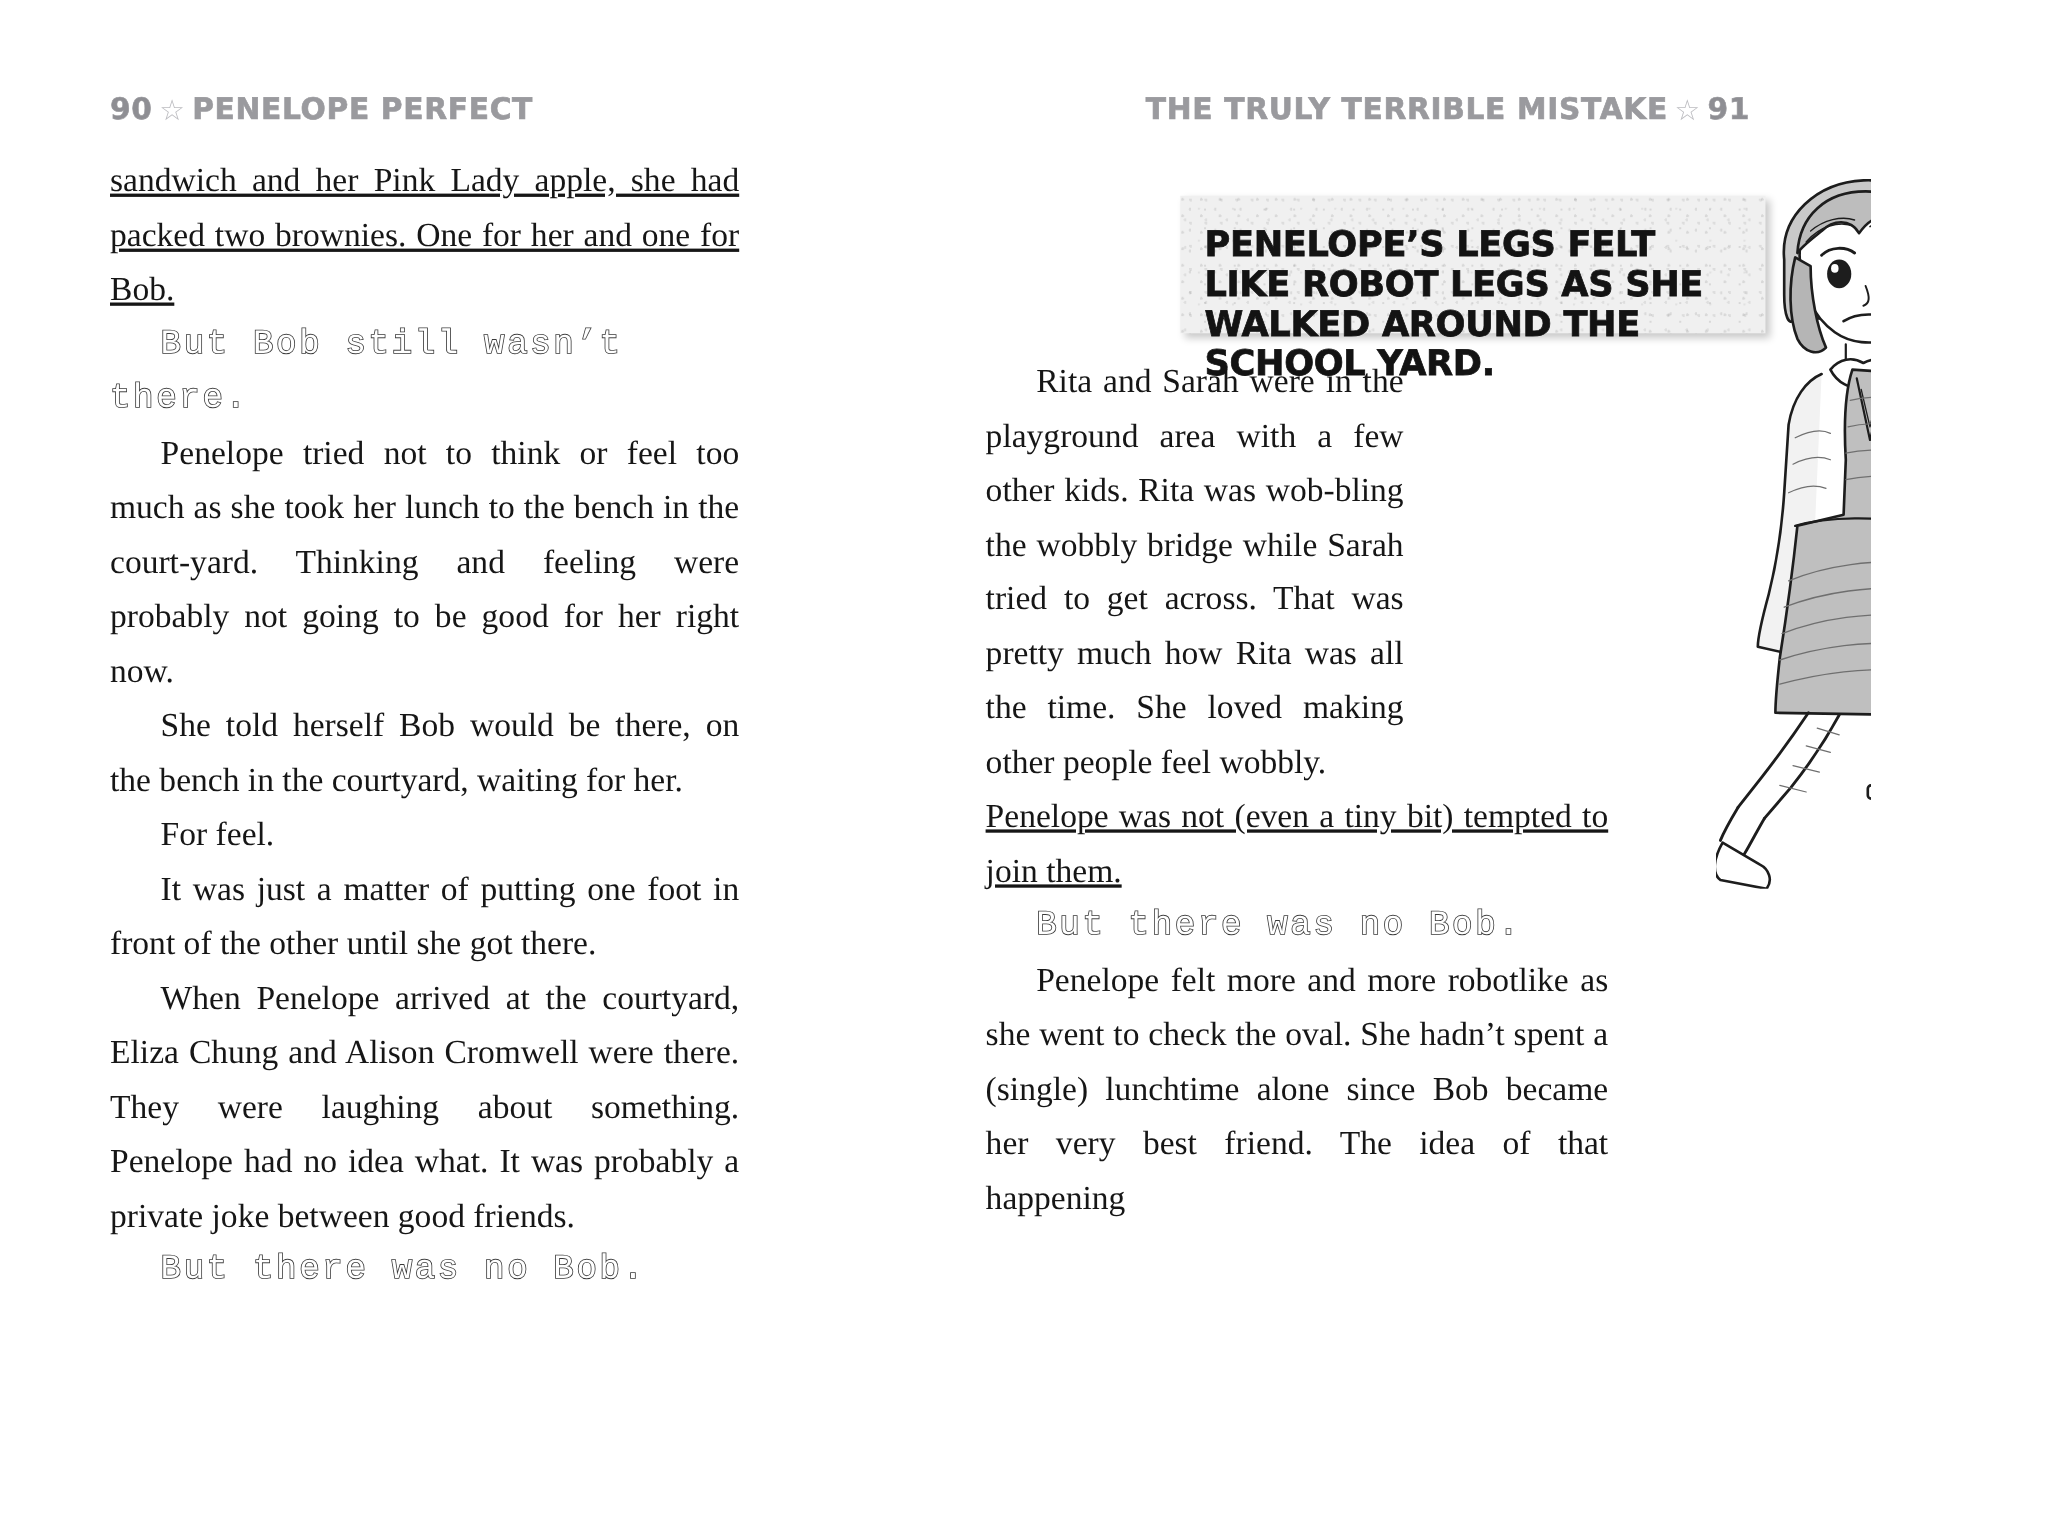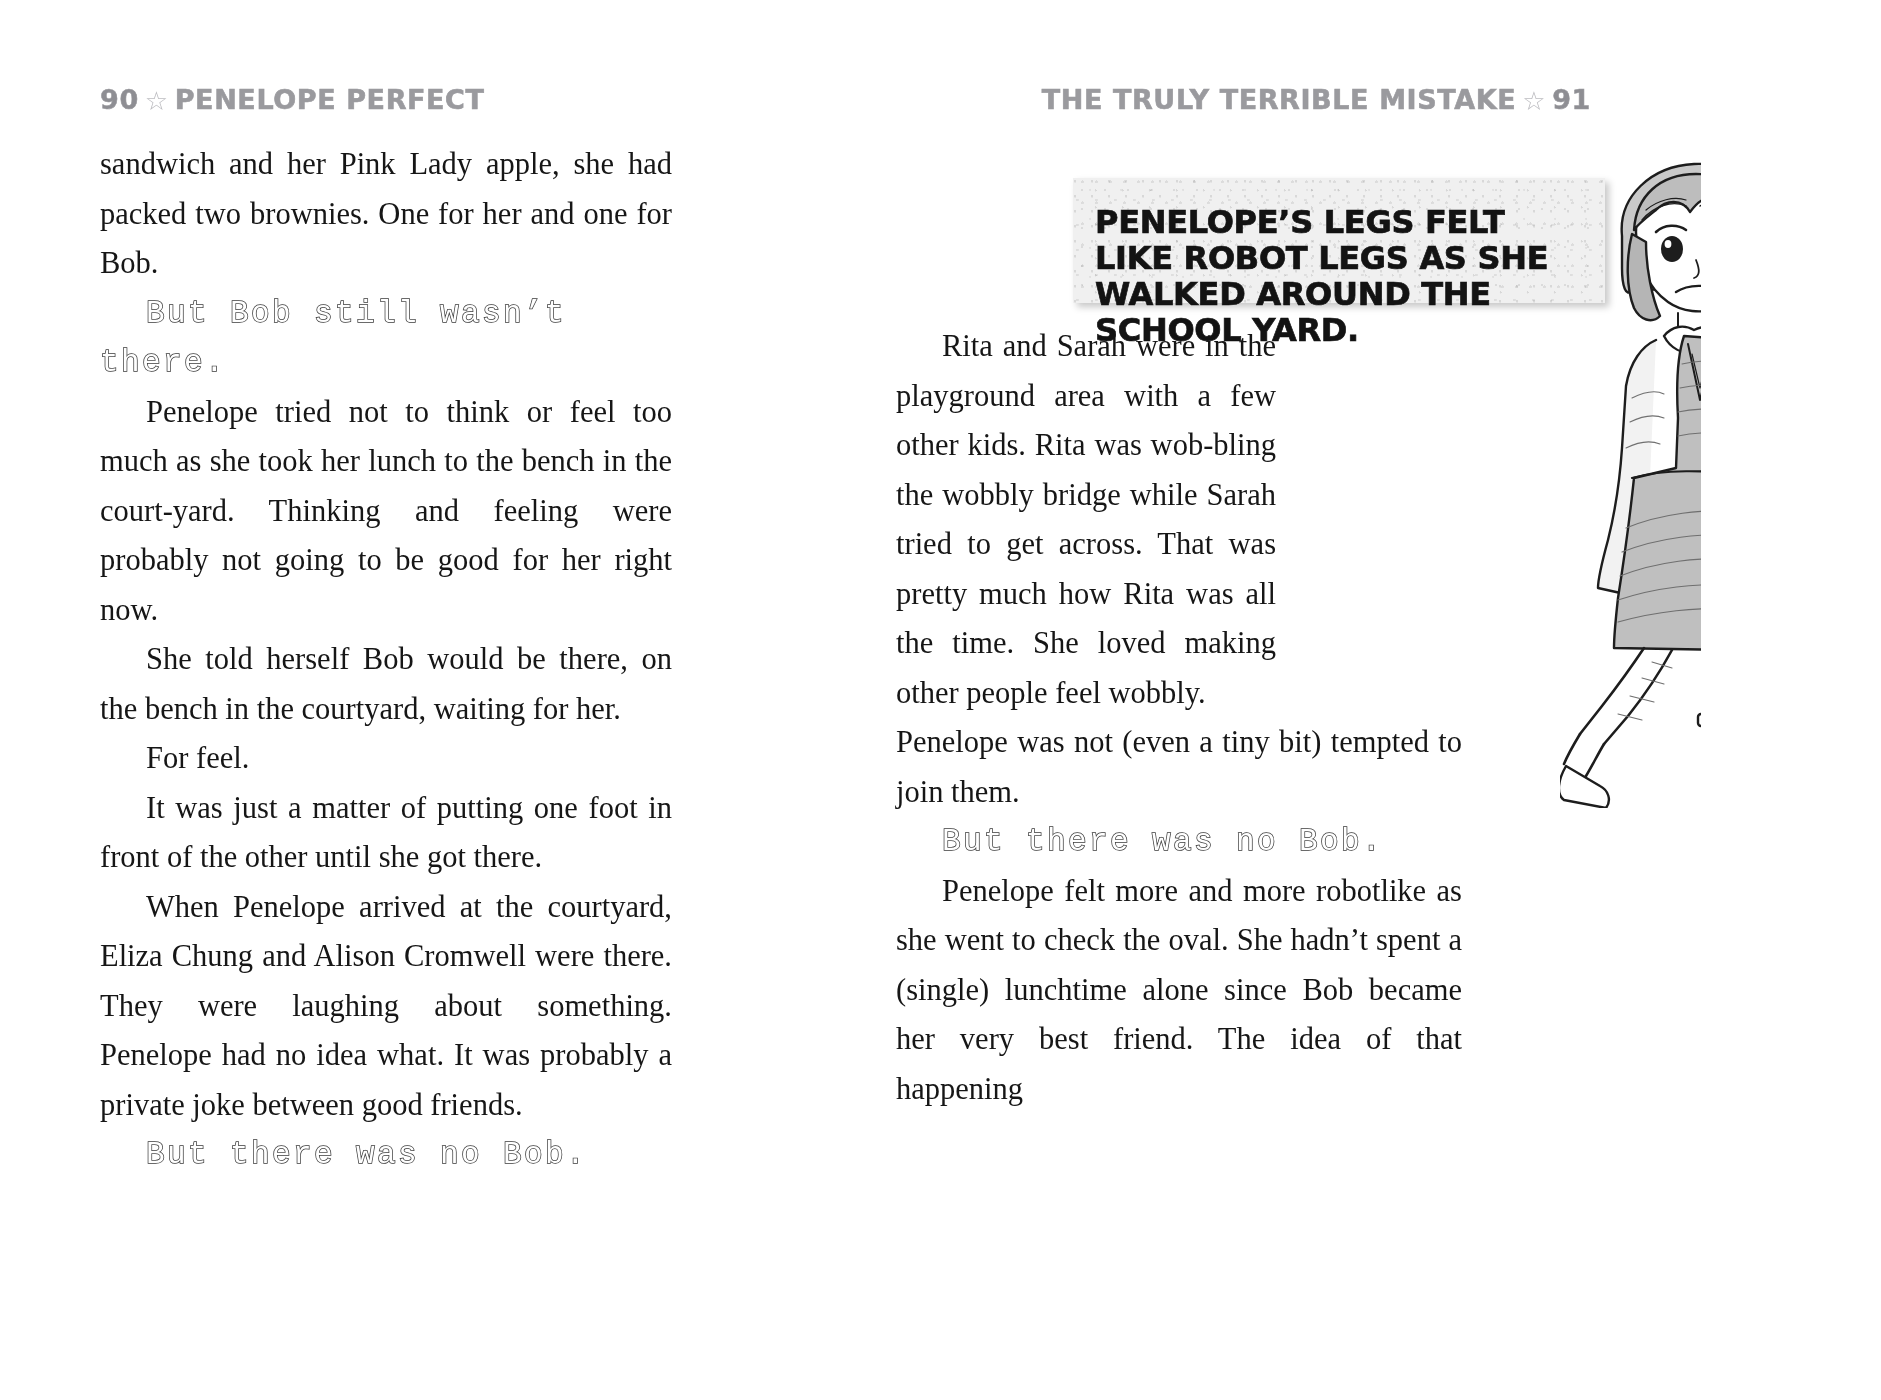--- a/index.html
+++ b/index.html
@@ -52,21 +52,21 @@
   p.body {
     margin: 0;
     font-size: 30.5px;
     line-height: 49.5px;
     color: #161616;
     text-align: justify;
     text-justify: inter-word;
     hyphens: none;
   }
   p.body.indent { text-indent: 46px; }
-  p.body.noindent { text-indent: 0; }
+  p.body.noindent { text-indent: 0; text-decoration: underline; }
 
   
   .narrow { width: 380px; }
 
   
   p.handline {
     margin: 0;
     text-indent: 46px;
     font-family: Liberation Mono, monospace;
     font-size: 31px;

